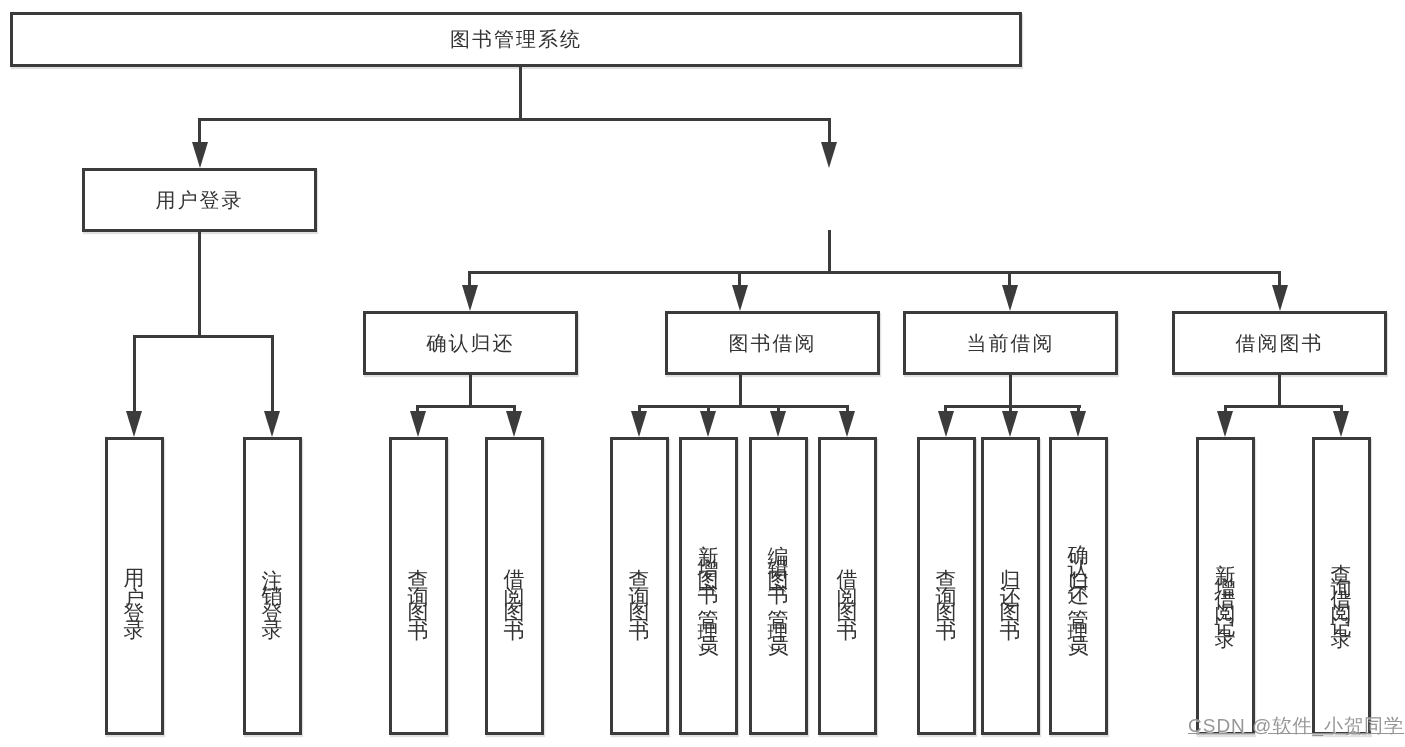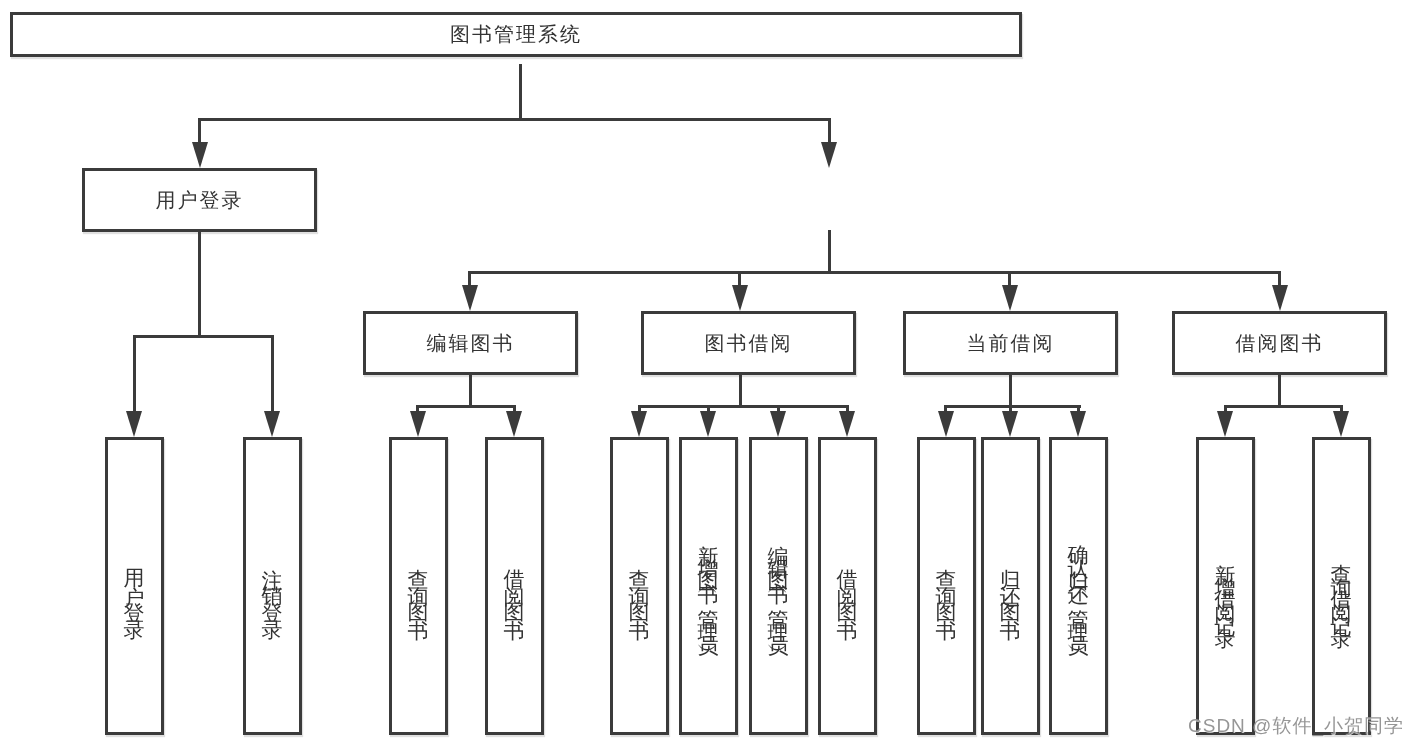--- a/index.html
+++ b/index.html
@@ -45,39 +45,40 @@
   }
   .watermark{
     position:absolute;
     left:1188px;top:713px;
     font-size:19px;
     color:var(--wm);
     letter-spacing:1px;
     text-shadow:1px 1px 0 rgba(255,255,255,0.7);
     white-space:nowrap;
     z-index:5;
+    text-decoration:underline;
   }
 </style>
 </head>
 <body>
 
 <div id="canvas">
 
-  <div class="node" style="left:10px;top:12px;width:1012px;height:45px;">
+  <div class="node" style="left:10px;top:12px;width:1012px;height:55px;">
     <span>图书管理系统</span>
   </div>
 
   <div class="node" style="left:82px;top:168px;width:235px;height:64px;">
     <span>用户登录</span>
   </div>
 
   <div class="node" style="left:363px;top:311px;width:215px;height:64px;">
-    <span>编辑图书</span>
+    <span>确认归还</span>
   </div>
-  <div class="node" style="left:641px;top:311px;width:215px;height:64px;">
+  <div class="node" style="left:665px;top:311px;width:215px;height:64px;">
     <span>图书借阅</span>
   </div>
   <div class="node" style="left:903px;top:311px;width:215px;height:64px;">
     <span>当前借阅</span>
   </div>
   <div class="node" style="left:1172px;top:311px;width:215px;height:64px;">
     <span>借阅图书</span>
   </div>
 
   <div class="node leaf short" style="left:105px;top:437px;width:59px;height:298px;">

